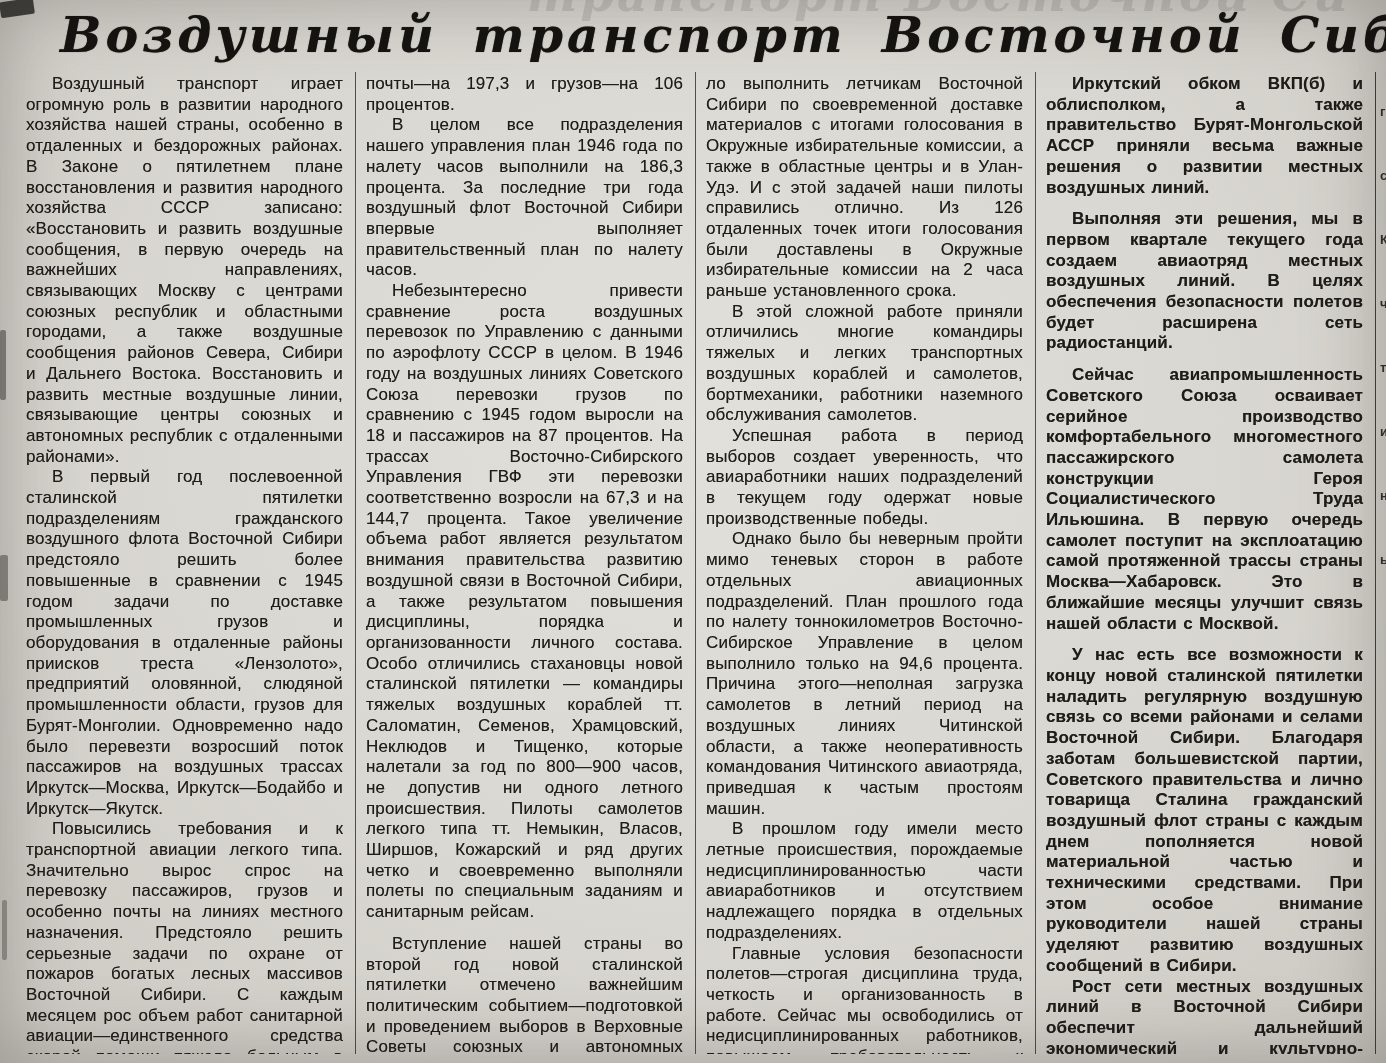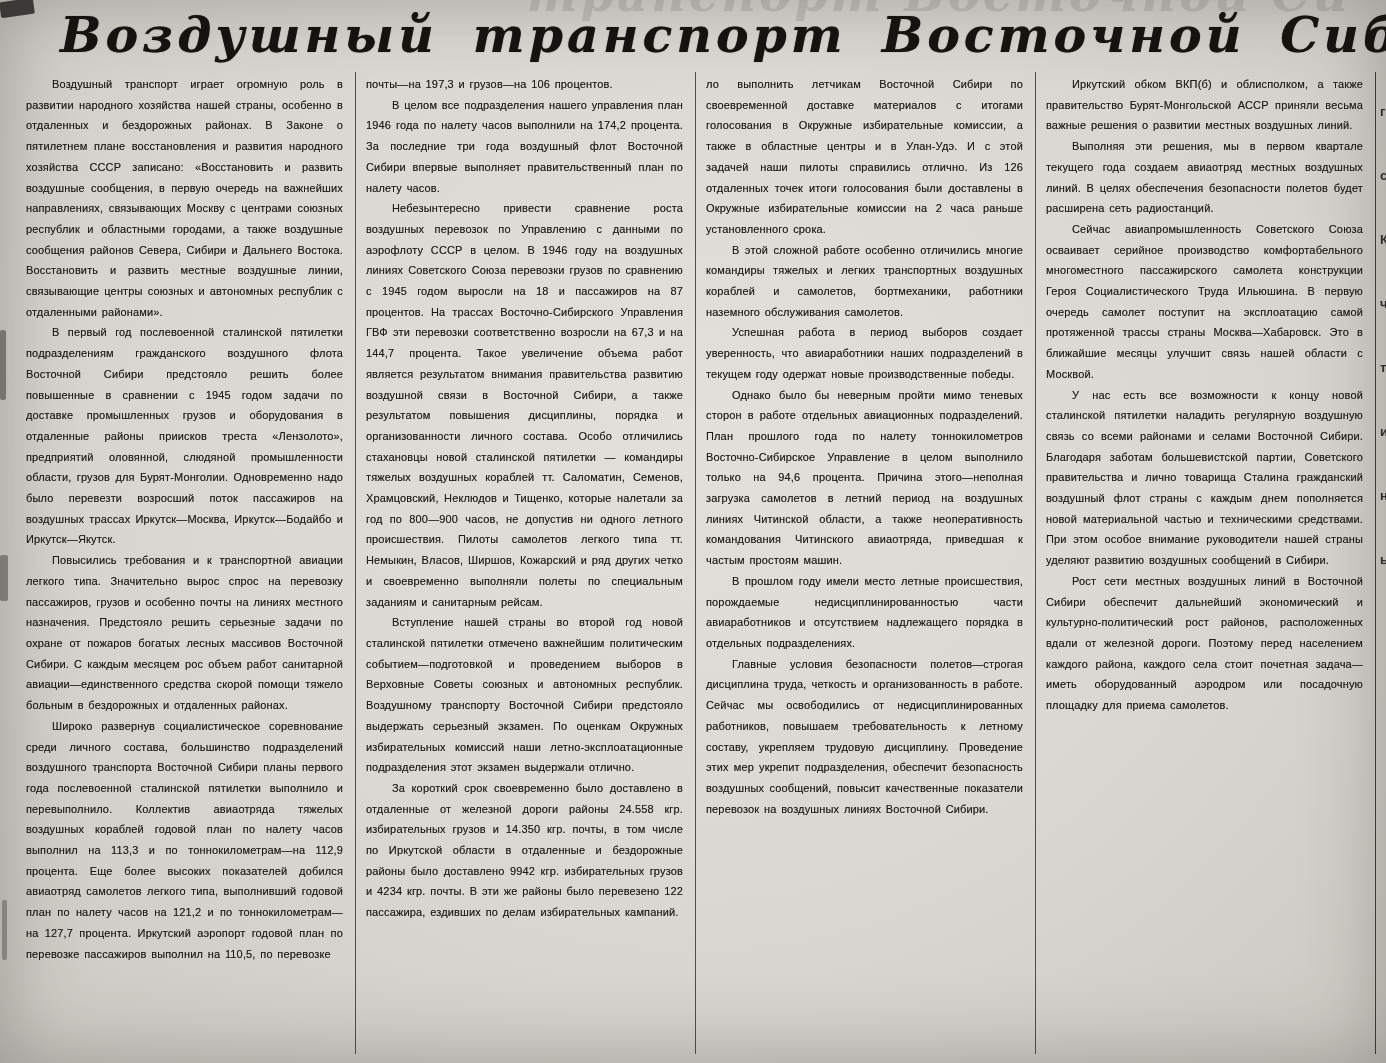--- a/index.html
+++ b/index.html
@@ -41,32 +41,32 @@
     display:flex;
     align-items:stretch;
     margin:2px 10px 0 16px;
     height:982px;
     overflow:hidden;
   }
   .col{
     flex:1 1 0;
     padding:2px 12px 0 10px;
     text-align:justify;
-    font-size:11px;
+    font-size:17px;
     line-height:20.7px;
     letter-spacing:0.15px;
     word-spacing:1.5px;
     text-shadow:0 0 0.6px rgba(20,20,16,0.5);
     border-right:1px solid rgba(45,44,40,0.8);
     overflow:hidden;
   }
-  .col:last-child{border-right:1px solid rgba(45,44,40,0.9);}
+  .col:last-child{border-right:1px solid rgba(45,44,40,0.9);font-weight:bold;}
   .para{margin:0;text-indent:26px;}
   .para.cont{text-indent:0;}
-  .para.gap{}
+  .para.gap{margin-top:11px;}
   
   .edge-strip{
     position:absolute; right:0; top:80px; bottom:0; width:9px;
     font-size:13px; line-height:64px; font-weight:bold;
     color:#2e2d2a; overflow:hidden; white-space:pre-line;
     transform:translateX(3px);
   }
   
   .smudge{position:absolute;background:rgba(30,29,26,0.8);border-radius:2px;}
   .smudge.s1{left:0;top:0;width:34px;height:16px;transform:rotate(-8deg);}
@@ -90,28 +90,28 @@
 
   <div class="columns">
     <div class="col">
         <p class="para">Воздушный транспорт играет огромную роль в развитии народного хозяйства нашей страны, особенно в отдаленных и бездорожных районах. В Законе о пятилетнем плане восстановления и развития народного хозяйства СССР записано: «Восстановить и развить воздушные сообщения, в первую очередь на важнейших направлениях, связывающих Москву с центрами союзных республик и областными городами, а также воздушные сообщения районов Севера, Сибири и Дальнего Востока. Восстановить и развить местные воздушные линии, связывающие центры союзных и автономных республик с отдаленными районами».</p>
         <p class="para">В первый год послевоенной сталинской пятилетки подразделениям гражданского воздушного флота Восточной Сибири предстояло решить более повышенные в сравнении с 1945 годом задачи по доставке промышленных грузов и оборудования в отдаленные районы приисков треста «Лензолото», предприятий оловянной, слюдяной промышленности области, грузов для Бурят-Монголии. Одновременно надо было перевезти возросший поток пассажиров на воздушных трассах Иркутск—Москва, Иркутск—Бодайбо и Иркутск—Якутск.</p>
         <p class="para">Повысились требования и к транспортной авиации легкого типа. Значительно вырос спрос на перевозку пассажиров, грузов и особенно почты на линиях местного назначения. Предстояло решить серьезные задачи по охране от пожаров богатых лесных массивов Восточной Сибири. С каждым месяцем рос объем работ санитарной авиации—единственного средства скорой помощи тяжело больным в бездорожных и отдаленных районах.</p>
         <p class="para">Широко развернув социалистическое соревнование среди личного состава, большинство подразделений воздушного транспорта Восточной Сибири планы первого года послевоенной сталинской пятилетки выполнило и перевыполнило. Коллектив авиаотряда тяжелых воздушных кораблей годовой план по налету часов выполнил на 113,3 и по тоннокилометрам—на 112,9 процента. Еще более высоких показателей добился авиаотряд самолетов легкого типа, выполнивший годовой план по налету часов на 121,2 и по тоннокилометрам—на 127,7 процента. Иркутский аэропорт годовой план по перевозке пассажиров выполнил на 110,5, по перевозке</p>
       </div>
     <div class="col">
         <p class="para cont">почты—на 197,3 и грузов—на 106 процентов.</p>
-        <p class="para">В целом все подразделения нашего управления план 1946 года по налету часов выполнили на 174,2 процента. За последние три года воздушный флот Восточной Сибири впервые выполняет правительственный план по налету часов.</p>
+        <p class="para">В целом все подразделения нашего управления план 1946 года по налету часов выполнили на 186,3 процента. За последние три года воздушный флот Восточной Сибири впервые выполняет правительственный план по налету часов.</p>
         <p class="para">Небезынтересно привести сравнение роста воздушных перевозок по Управлению с данными по аэрофлоту СССР в целом. В 1946 году на воздушных линиях Советского Союза перевозки грузов по сравнению с 1945 годом выросли на 18 и пассажиров на 87 процентов. На трассах Восточно-Сибирского Управления ГВФ эти перевозки соответственно возросли на 67,3 и на 144,7 процента. Такое увеличение объема работ является результатом внимания правительства развитию воздушной связи в Восточной Сибири, а также результатом повышения дисциплины, порядка и организованности личного состава. Особо отличились стахановцы новой сталинской пятилетки — командиры тяжелых воздушных кораблей тт. Саломатин, Семенов, Храмцовский, Неклюдов и Тищенко, которые налетали за год по 800—900 часов, не допустив ни одного летного происшествия. Пилоты самолетов легкого типа тт. Немыкин, Власов, Ширшов, Кожарский и ряд других четко и своевременно выполняли полеты по специальным заданиям и санитарным рейсам.</p>
         <p class="para gap">Вступление нашей страны во второй год новой сталинской пятилетки отмечено важнейшим политическим событием—подготовкой и проведением выборов в Верховные Советы союзных и автономных республик. Воздушному транспорту Восточной Сибири предстояло выдержать серьезный экзамен. По оценкам Окружных избирательных комиссий наши летно-эксплоатационные подразделения этот экзамен выдержали отлично.</p>
         <p class="para">За короткий срок своевременно было доставлено в отдаленные от железной дороги районы 24.558 кгр. избирательных грузов и 14.350 кгр. почты, в том числе по Иркутской области в отдаленные и бездорожные районы было доставлено 9942 кгр. избирательных грузов и 4234 кгр. почты. В эти же районы было перевезено 122 пассажира, ездивших по делам избирательных кампаний.</p>
       </div>
     <div class="col">
         <p class="para cont">ло выполнить летчикам Восточной Сибири по своевременной доставке материалов с итогами голосования в Окружные избирательные комиссии, а также в областные центры и в Улан-Удэ. И с этой задачей наши пилоты справились отлично. Из 126 отдаленных точек итоги голосования были доставлены в Окружные избирательные комиссии на 2 часа раньше установленного срока.</p>
-        <p class="para">В этой сложной работе особенно отличились многие командиры тяжелых и легких транспортных воздушных кораблей и самолетов, бортмеханики, работники наземного обслуживания самолетов.</p>
+        <p class="para">В этой сложной работе приняли отличились многие командиры тяжелых и легких транспортных воздушных кораблей и самолетов, бортмеханики, работники наземного обслуживания самолетов.</p>
         <p class="para">Успешная работа в период выборов создает уверенность, что авиаработники наших подразделений в текущем году одержат новые производственные победы.</p>
         <p class="para">Однако было бы неверным пройти мимо теневых сторон в работе отдельных авиационных подразделений. План прошлого года по налету тоннокилометров Восточно-Сибирское Управление в целом выполнило только на 94,6 процента. Причина этого—неполная загрузка самолетов в летний период на воздушных линиях Читинской области, а также неоперативность командования Читинского авиаотряда, приведшая к частым простоям машин.</p>
         <p class="para">В прошлом году имели место летные происшествия, порождаемые недисциплинированностью части авиаработников и отсутствием надлежащего порядка в отдельных подразделениях.</p>
         <p class="para">Главные условия безопасности полетов—строгая дисциплина труда, четкость и организованность в работе. Сейчас мы освободились от недисциплинированных работников, повышаем требовательность к летному составу, укрепляем трудовую дисциплину. Проведение этих мер укрепит подразделения, обеспечит безопасность воздушных сообщений, повысит качественные показатели перевозок на воздушных линиях Восточной Сибири.</p>
       </div>
     <div class="col">
       <div>
           <p class="para">Иркутский обком ВКП(б) и облисполком, а также правительство Бурят-Монгольской АССР приняли весьма важные решения о развитии местных воздушных линий.</p>
           <p class="para gap">Выполняя эти решения, мы в первом квартале текущего года создаем авиаотряд местных воздушных линий. В целях обеспечения безопасности полетов будет расширена сеть радиостанций.</p>
           <p class="para gap">Сейчас авиапромышленность Советского Союза осваивает серийное производство комфортабельного многоместного пассажирского самолета конструкции Героя Социалистического Труда Ильюшина. В первую очередь самолет поступит на эксплоатацию самой протяженной трассы страны Москва—Хабаровск. Это в ближайшие месяцы улучшит связь нашей области с Москвой.</p>

